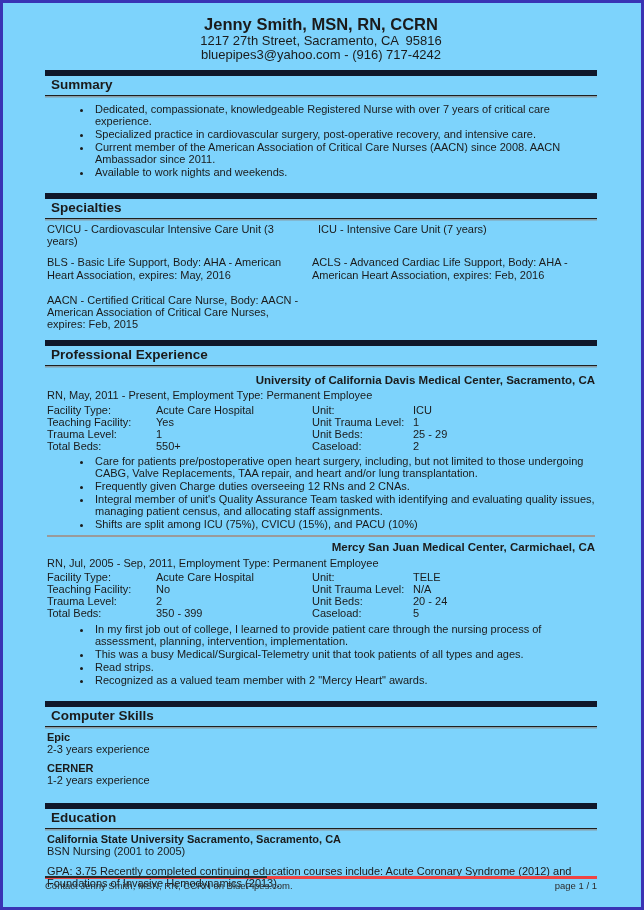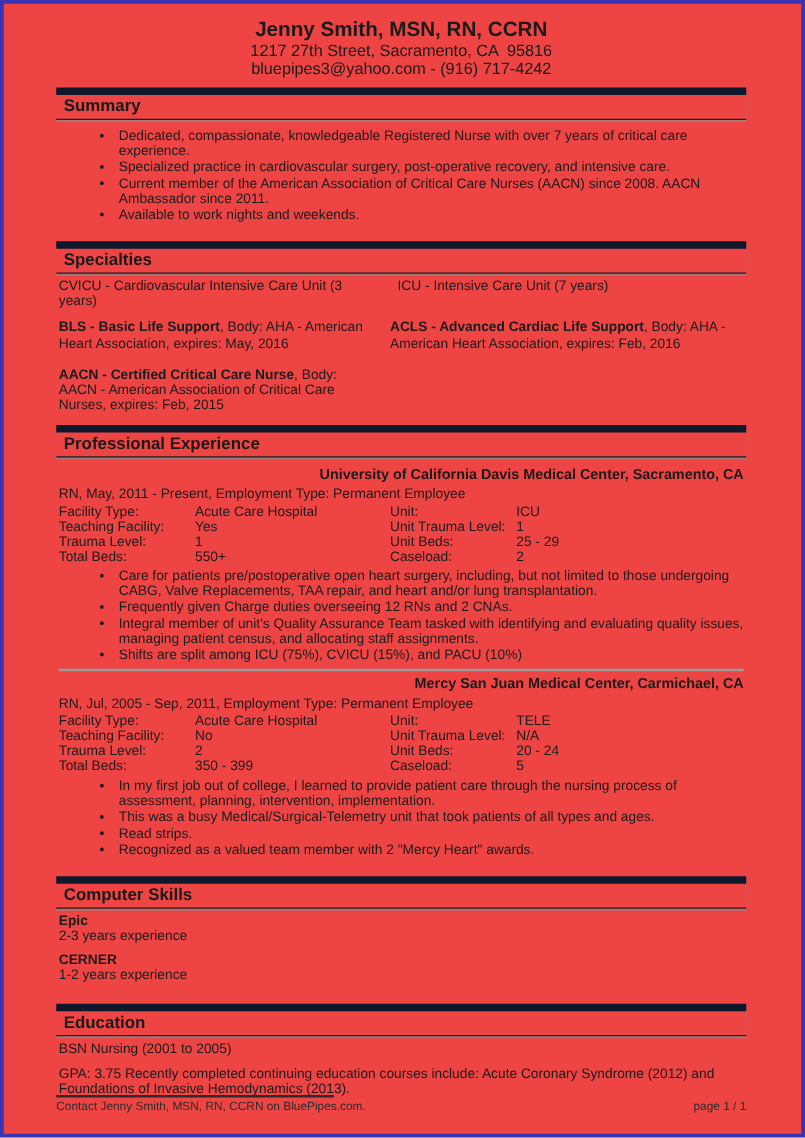--- a/index.html
+++ b/index.html
@@ -1,20 +1,20 @@
 <!DOCTYPE html>
 <html><head>
 <meta charset="utf-8">
 <style>
   html,body{margin:0;padding:0;background:#e8e8e8;}
   .page{
     position:relative;
     width:644px;height:910px;
     box-sizing:border-box;
-    background:#ef4444;
+    background:#7dd3fc;
     border:3px solid #3a33b4;
     padding:12px 44px 0 42px;
     overflow:hidden;
     font-family:"Liberation Sans","DejaVu Sans",sans-serif;
     color:#1b1b1b;
     font-size:11px;
     line-height:1.1;
   }
   
   .doc-header{text-align:center;margin-bottom:6px;}
@@ -29,36 +29,36 @@
     padding:2px 0 2px 6px;
     font-size:13.5px;font-weight:bold;
   }
   .sec-body{padding:4px 2px 2px 2px;}
   
   ul.bullets{margin:3px 0 5px 0;padding-left:46px;list-style:disc outside;}
   ul.bullets li{padding-left:2px;margin:0 0 1px 0;line-height:1.1;}
   
   .two-col{display:grid;grid-template-columns:252px 1fr;column-gap:19px;}
   .lic-grid{display:grid;grid-template-columns:252px 1fr;column-gap:13px;row-gap:13px;padding-top:3px;}
-  .lic-item b{font-weight:bold;}
+  .lic-item b{font-weight:normal;}
   
   .employer{font-weight:bold;font-size:11.5px;margin-top:4px;text-align:right;}
   .job-meta{margin:3px 0 2px 0;}
   .fac-grid{display:grid;grid-template-columns:109px 156px 101px 1fr;line-height:1.1;}
   .fac-grid .lbl{font-weight:normal;}
   .job-divider{border-top:2px solid #9a9a9a;margin:5px 0 4px 0;height:0;}
   
   .skill{margin-bottom:7px;}
   .skill .sk-name{font-weight:bold;}
   .edu-school{font-weight:bold;}
   .edu-notes{margin-top:8px;}
   
   .doc-footer{
     position:absolute;left:42px;right:44px;bottom:16px;
-    border-top:1px solid #ef4444;
+    border-top:3px solid #ef4444;
     font-size:9.5px;color:#2c2c2c;
     padding-top:2px;
     display:flex;justify-content:space-between;
   }
   .doc-footer::before{
     content:"";position:absolute;top:-3px;left:0;width:222px;height:2px;background:#2a2a2a;
   }
 </style>
 </head>
 <body>
@@ -168,20 +168,21 @@
       <div>2-3 years experience</div>
     </div>
     <div class="skill">
       <div class="sk-name">CERNER</div>
       <div>1-2 years experience</div>
     </div>
   </div>
 
   <div class="sec-head">Education</div>
   <div class="sec-body">
+    <div class="edu-school">California State University Sacramento, Sacramento, CA</div>
     <div>BSN Nursing (2001 to 2005)</div>
     <div class="edu-notes">GPA: 3.75 Recently completed continuing education courses include: Acute Coronary Syndrome (2012) and Foundations of Invasive Hemodynamics (2013).</div>
   </div>
 
   <div class="doc-footer">
     <span>Contact Jenny Smith, MSN, RN, CCRN on BluePipes.com.</span>
     <span>page 1 / 1</span>
   </div>
 
 </div>

